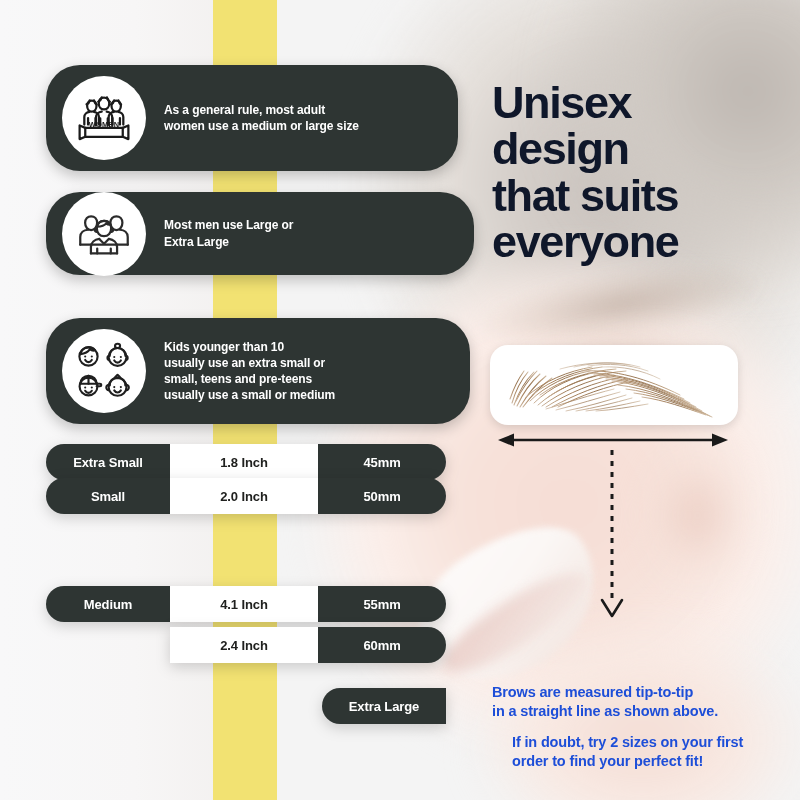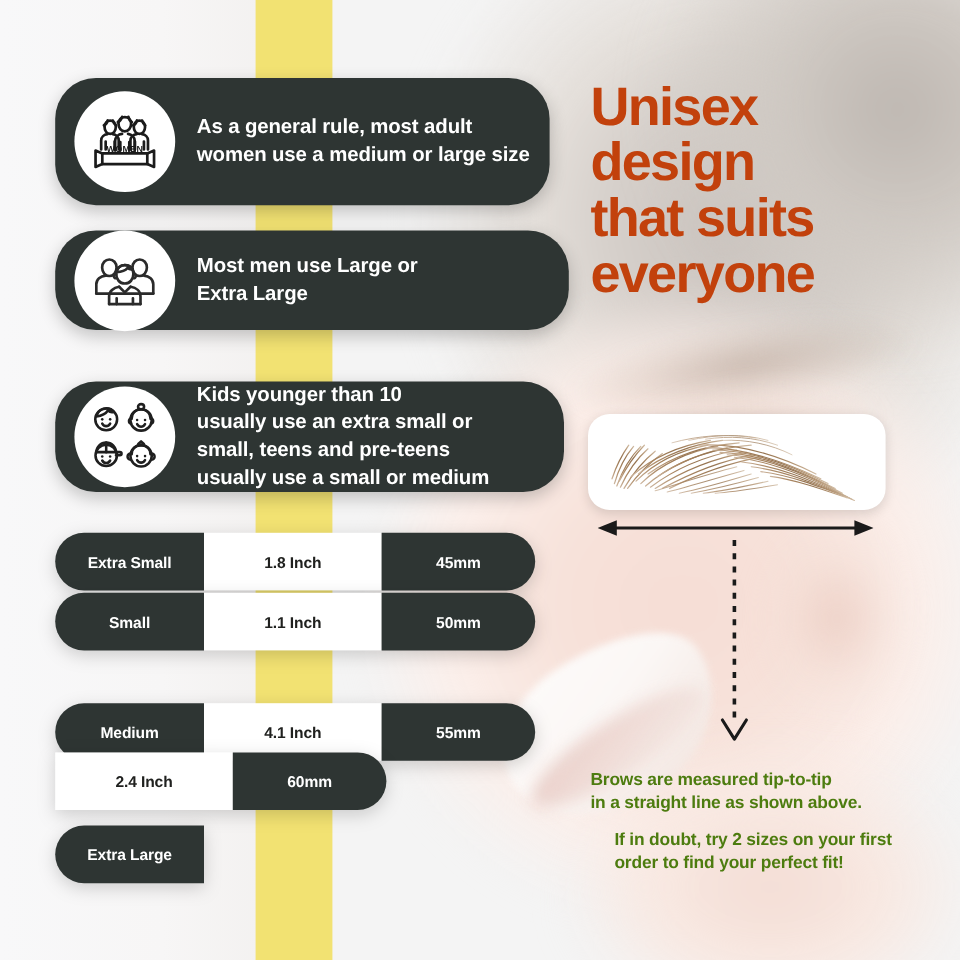--- a/index.html
+++ b/index.html
@@ -149,35 +149,35 @@
     min-width: 84px;
     margin-left: 16px;
     background: #ffffff;
     border-radius: 50%;
     display: flex;
     align-items: center;
     justify-content: center;
   }
   .info-text {
     color: #ffffff;
-    font-size: 17px;
+    font-size: 12px;
     font-weight: bold;
     line-height: 1.34;
     margin-left: 18px;
     margin-right: 14px;
     letter-spacing: -0.1px;
     white-space: pre-line;
   }
 
   
   .headline {
     position: absolute;
-    left: 492px; top: 66px;
+    left: 492px; top: 80px;
     width: 300px;
-    color: #c2410c;
+    color: #0f172a;
     font-size: 45px;
     font-weight: bold;
     line-height: 1.03;
     letter-spacing: -1.4px;
     white-space: pre-line;
   }
 
   
   .brow-card {
     position: absolute;
@@ -198,37 +198,39 @@
   
   .dashed-arrow {
     position: absolute;
     left: 594px; top: 450px;
     width: 36px; height: 170px;
   }
 
   
   .note {
     position: absolute;
-    color: #4d7c0f;
+    color: #1d4ed8;
     font-size: 14.5px;
     font-weight: bold;
     line-height: 1.32;
     letter-spacing: -0.15px;
     white-space: pre-line;
+    margin-top: 42px;
   }
   .note-1 { left: 492px; top: 641px; width: 300px; }
   .note-2 { left: 512px; top: 691px; width: 305px; }
 
   
   .size-row {
     position: absolute;
     left: 46px;
-    width: 400px; height: 48px;
+    width: 400px; height: 36px;
     display: flex;
     filter: drop-shadow(0 4px 7px rgba(0,0,0,.17));
+    justify-content: flex-end;
   }
   .cell {
     display: flex;
     align-items: center;
     justify-content: center;
     font-weight: bold;
     font-size: 13px;
     letter-spacing: -0.1px;
     height: 100%;
   }
@@ -324,21 +326,21 @@
         <path d="M18.5 52v-6.6c0-4.5 3.8-7.6 8.6-8.3M45.5 52v-6.6c0-4.4-3.7-7.5-8.4-8.3"></path>
         <path d="M27.1 37.1 32 42l4.9-4.9"></path>
         <path d="M18.5 52h27"></path>
         <path d="M25 52v-5M39 52v-5"></path>
       </svg>
     </div>
     <div class="info-text">Most men use Large or
 Extra Large</div>
   </div>
 
-  <div class="info-card" style="left:46px; top:318px; width:424px; height:92px;">
+  <div class="info-card" style="left:46px; top:318px; width:424px; height:106px;">
     <div class="info-icon-wrap">
       <svg width="62" height="62" viewBox="0 0 64 64" fill="none" stroke="#1f1f1f" stroke-width="2.2" stroke-linecap="round" stroke-linejoin="round">
 
         <g transform="translate(3,3)">
           <circle cx="13" cy="14" r="9.4"></circle>
           <path d="M4.6 11.6c1-4.2 4.4-7.2 8.6-7.2 3.3 0 5.3 1.4 6.4 3.2-2.2.9-4-.2-5.1-1.2-1.6 2.4-5.4 4.6-9.9 5.2z"></path>
           <circle cx="9.6" cy="14" r="1.1" fill="#1f1f1f" stroke="none"></circle>
           <circle cx="16.4" cy="14" r="1.1" fill="#1f1f1f" stroke="none"></circle>
           <path d="M9.6 17.6c.9 1.5 2 2.2 3.4 2.2s2.5-.7 3.4-2.2"></path>
         </g>
@@ -465,23 +467,23 @@
 in a straight line as shown above.</div>
   <div class="note note-2">If in doubt, try 2 sizes on your first
 order to find your perfect fit!</div>
 
   <div id="size-table">
       <div class="size-row" style="top: 444px;">
         <div class="cell cell-size">Extra Small</div>
         <div class="cell cell-inch">1.8 Inch</div>
         <div class="cell cell-mm">45mm</div>
       </div>
-      <div class="size-row" style="top: 494px;">
+      <div class="size-row" style="top: 478px;">
         <div class="cell cell-size">Small</div>
-        <div class="cell cell-inch">1.1 Inch</div>
+        <div class="cell cell-inch">2.0 Inch</div>
         <div class="cell cell-mm">50mm</div>
       </div>
       <div class="size-row" style="top: 586px;">
         <div class="cell cell-size">Medium</div>
         <div class="cell cell-inch">4.1 Inch</div>
         <div class="cell cell-mm">55mm</div>
       </div>
       <div class="size-row" style="top: 627px;">
         <div class="cell cell-inch">2.4 Inch</div>
         <div class="cell cell-mm">60mm</div>

